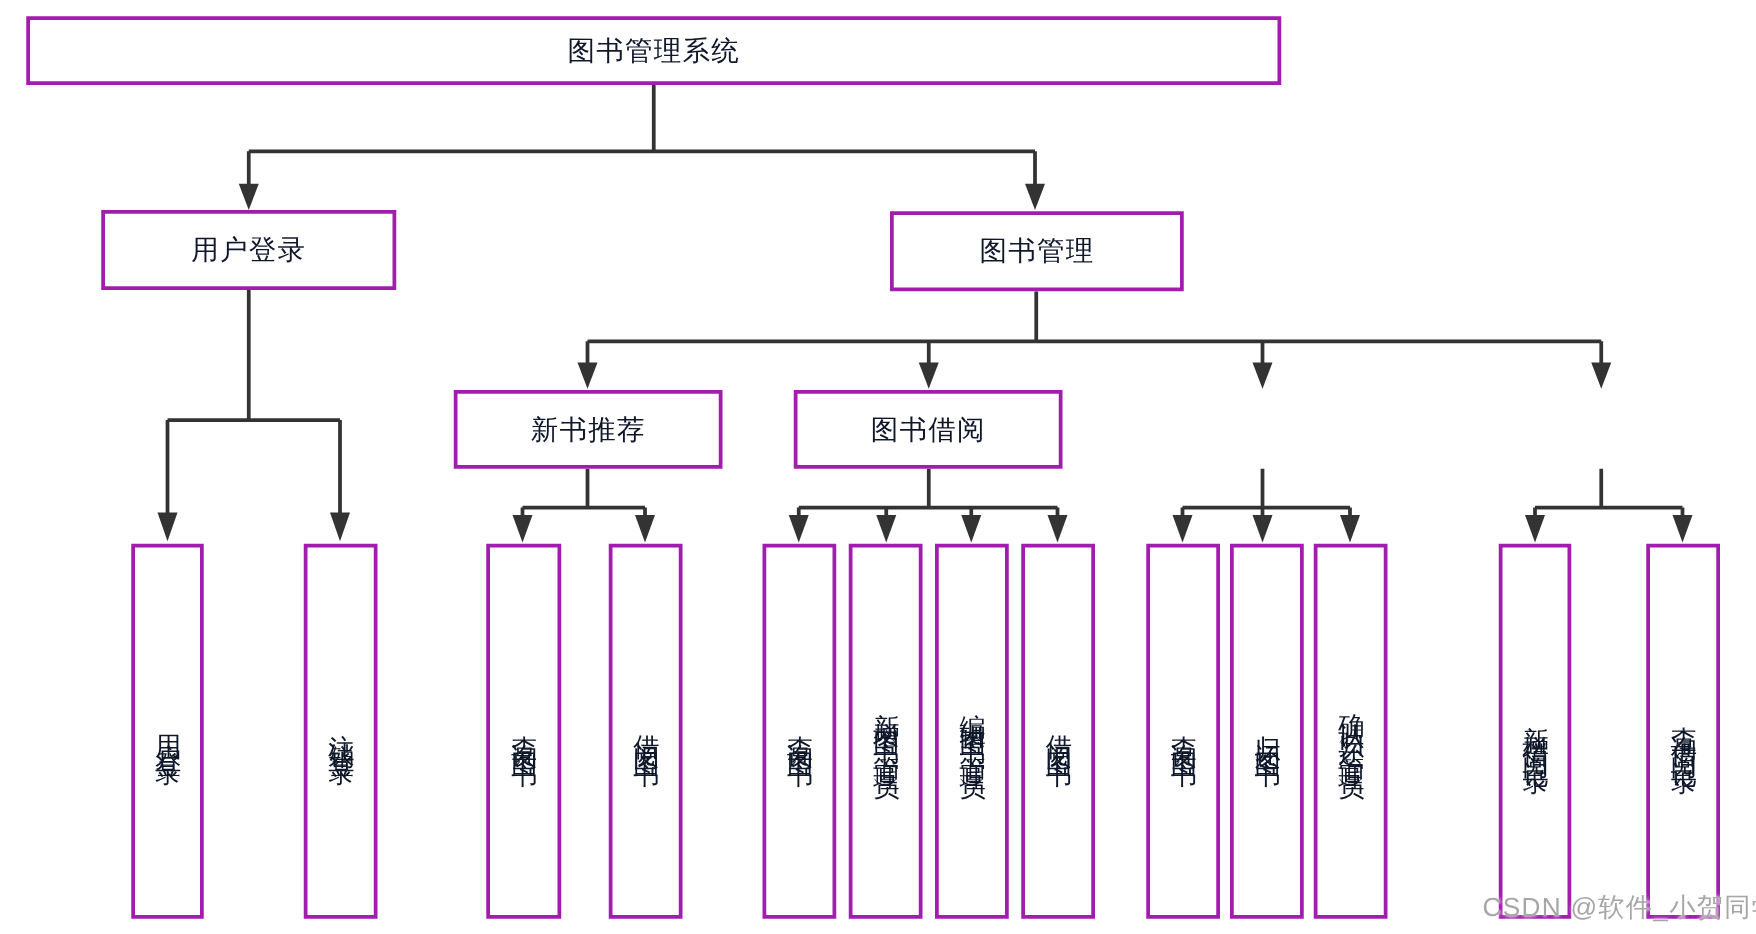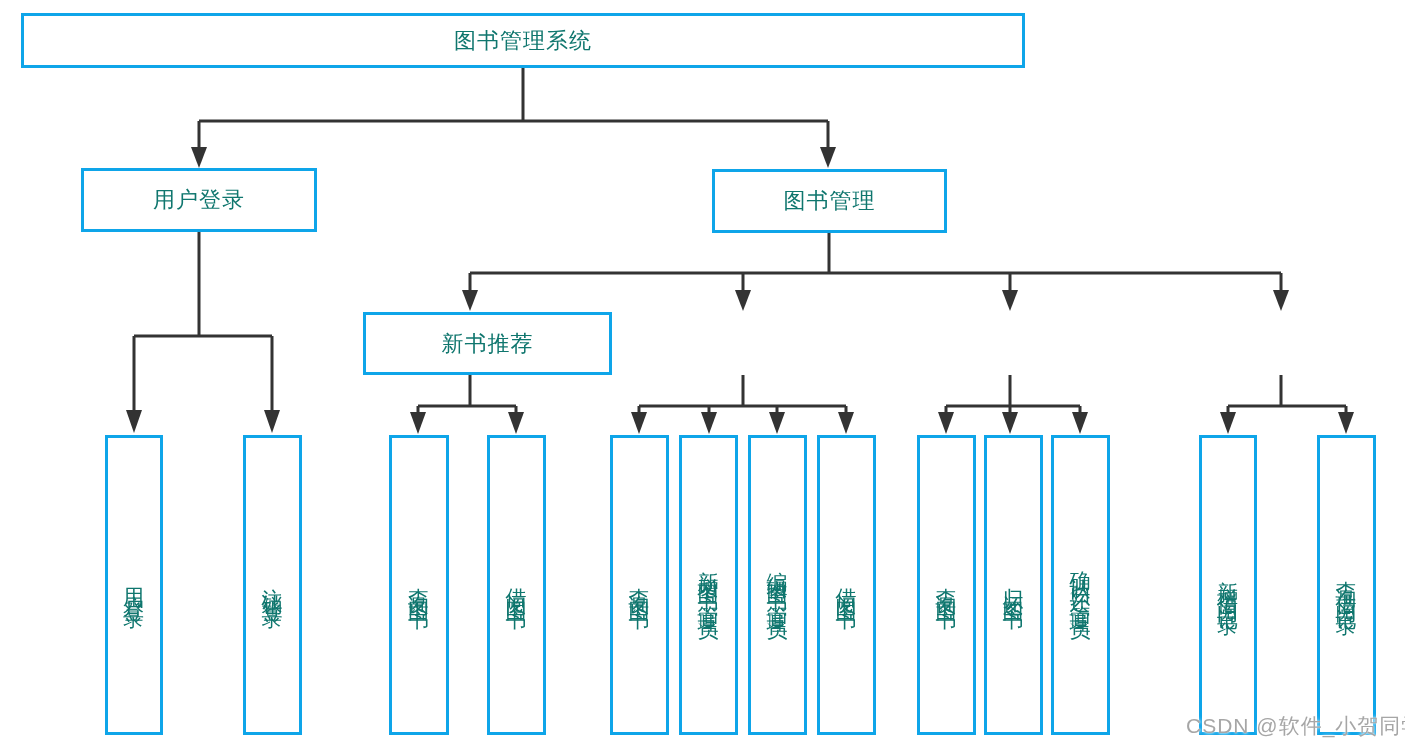--- a/index.html
+++ b/index.html
@@ -21,27 +21,27 @@
     stroke-width: 3;
     fill: none;
   }
   #connectors polygon {
     fill: #333333;
     stroke: none;
   }
   .node {
     position: absolute;
     box-sizing: border-box;
-    border: 3px solid #0ea5e9;
+    border: 3px solid #a21caf;
     background: #ffffff;
     display: flex;
     align-items: center;
     justify-content: center;
     font-size: 22px;
-    color: #0f766e;
+    color: #0f172a;
     letter-spacing: 1px;
     z-index: 2;
     text-align: left;
   }
   .vnode {
     writing-mode: vertical-rl;
     letter-spacing: 7px;
     line-height: 1;
     font-size: 21px;
     padding: 6px 0;
@@ -97,21 +97,22 @@
     <path d="M1281,375 V406 M1228,406 H1346 M1228,406 V414 M1346,406 V414"></path>
     <polygon points="1220,412 1236,412 1228,434"></polygon>
     <polygon points="1338,412 1354,412 1346,434"></polygon>
   </svg>
 
   <div class="node" style="left:21px; top:13px; width:1004px; height:55px;">图书管理系统</div>
 
   <div class="node" style="left:81px; top:168px; width:236px; height:64px;">用户登录</div>
   <div class="node" style="left:712px; top:169px; width:235px; height:64px;">图书管理</div>
 
-  <div class="node" style="left:363px; top:312px; width:249px; height:63px;">新书推荐</div>
+  <div class="node" style="left:363px; top:312px; width:215px; height:63px;">新书推荐</div>
+  <div class="node" style="left:635px; top:312px; width:215px; height:63px;">图书借阅</div>
 
   <div class="node vnode" style="left:105px; top:435px; width:58px; height:300px;">用户登录</div>
   <div class="node vnode" style="left:243px; top:435px; width:59px; height:300px;">注销登录</div>
 
   <div class="node vnode" style="left:389px; top:435px; width:60px; height:300px;">查询图书</div>
   <div class="node vnode" style="left:487px; top:435px; width:59px; height:300px;">借阅图书</div>
 
   <div class="node vnode" style="left:610px; top:435px; width:59px; height:300px;">查询图书</div>
   <div class="node vnode" style="left:679px; top:435px; width:59px; height:300px;">新增图书（管理员）</div>
   <div class="node vnode" style="left:748px; top:435px; width:59px; height:300px;">编辑图书（管理员）</div>

